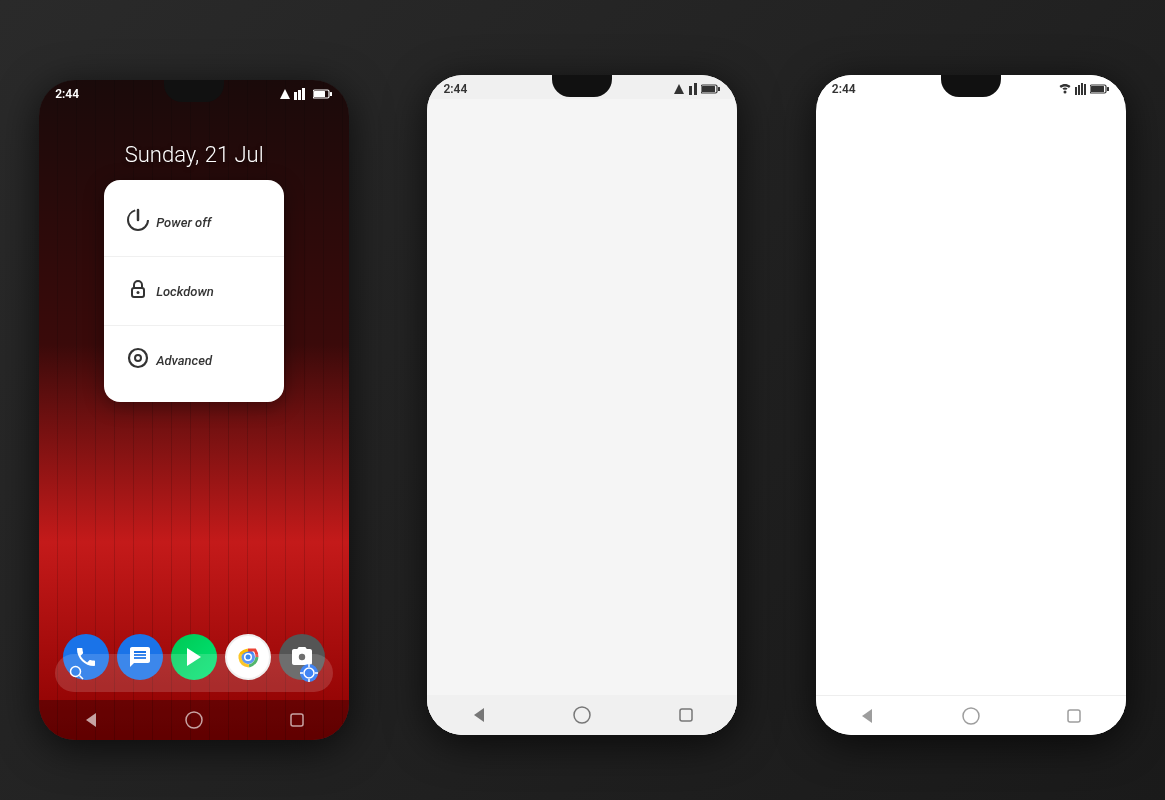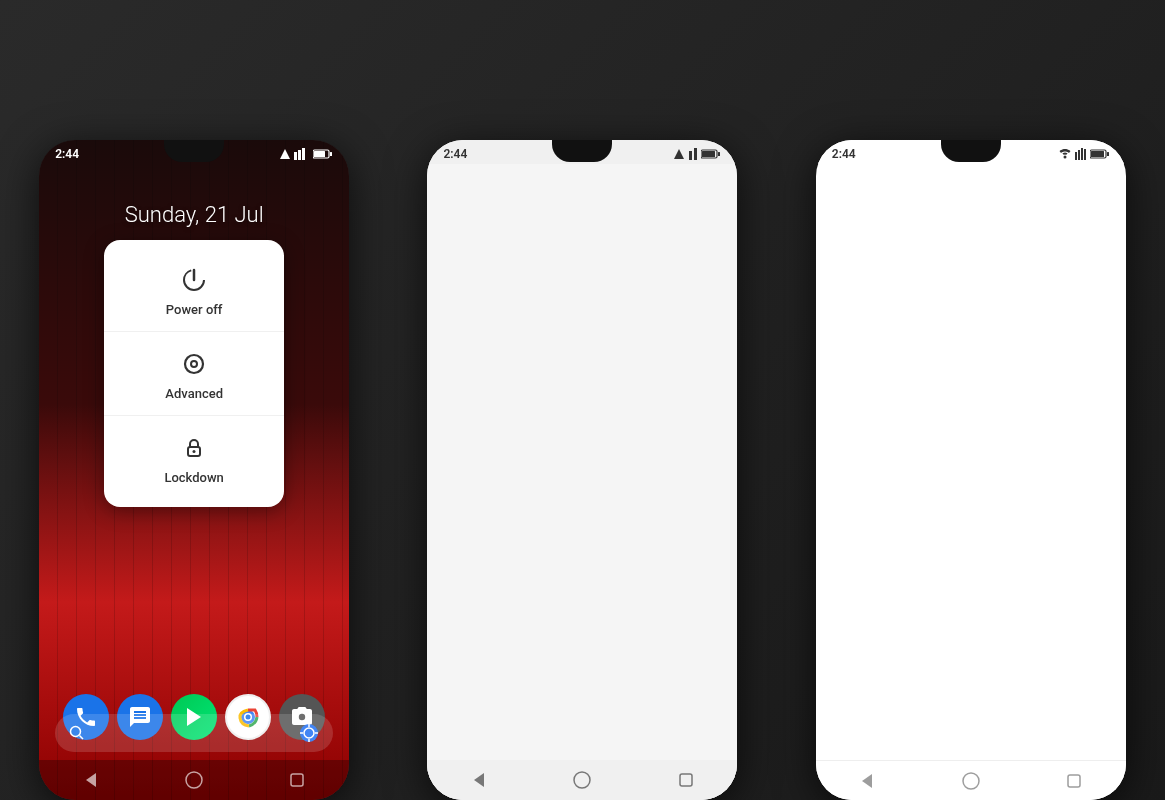--- a/index.html
+++ b/index.html
@@ -12,21 +12,21 @@
       justify-content: center;
       font-family: 'Roboto', Arial, sans-serif;
       overflow: hidden;
     }
 
     .scene {
       width: 1165px;
       height: 800px;
       background: linear-gradient(135deg, #2a2a2a 0%, #1a1a1a 100%);
       display: flex;
-      align-items: flex-end;
+      align-items: center;
       justify-content: space-around;
       position: relative;
     }
 
     
     .phone {
       position: relative;
       width: 310px;
       height: 660px;
       background: #111;
@@ -104,25 +104,26 @@
       width: 180px;
       background: #fff;
       border-radius: 16px;
       padding: 8px 0;
       box-shadow: 0 4px 20px rgba(0,0,0,0.4);
       z-index: 10;
     }
 
     .power-menu-item {
       display: flex;
-      flex-direction: column;
+      flex-direction: row;
       align-items: center;
       padding: 14px 16px;
       cursor: pointer;
       border-bottom: 1px solid #f0f0f0;
+      font-style: italic;
     }
     .power-menu-item:last-child { border-bottom: none; }
     .power-menu-item .icon-circle {
       width: 36px;
       height: 36px;
       display: flex;
       align-items: center;
       justify-content: center;
       font-size: 18px;
       margin-bottom: 4px;
@@ -318,35 +319,35 @@
           <svg width="28" height="28" viewBox="0 0 28 28">
             <circle cx="14" cy="14" r="10" fill="none" stroke="#333" stroke-width="2" stroke-dasharray="44 62"></circle>
             <line x1="14" y1="4" x2="14" y2="14" stroke="#333" stroke-width="2.5" stroke-linecap="round"></line>
           </svg>
         </div>
         <span>Power off</span>
       </div>
       <div class="power-menu-item">
         <div class="icon-circle">
           <svg width="28" height="28" viewBox="0 0 28 28">
-            <circle cx="14" cy="14" r="9" fill="none" stroke="#333" stroke-width="2.2"></circle>
-            <circle cx="14" cy="14" r="3" fill="none" stroke="#333" stroke-width="2"></circle>
-          </svg>
-        </div>
-        <span>Advanced</span>
-      </div>
-      <div class="power-menu-item">
-        <div class="icon-circle">
-          <svg width="28" height="28" viewBox="0 0 28 28">
             <rect x="8" y="13" width="12" height="9" rx="2" fill="none" stroke="#333" stroke-width="2"></rect>
             <path d="M10 13 V10 A4 4 0 0 1 18 10 V13" fill="none" stroke="#333" stroke-width="2"></path>
             <circle cx="14" cy="17.5" r="1.5" fill="#333"></circle>
           </svg>
         </div>
         <span>Lockdown</span>
+      </div>
+      <div class="power-menu-item">
+        <div class="icon-circle">
+          <svg width="28" height="28" viewBox="0 0 28 28">
+            <circle cx="14" cy="14" r="9" fill="none" stroke="#333" stroke-width="2.2"></circle>
+            <circle cx="14" cy="14" r="3" fill="none" stroke="#333" stroke-width="2"></circle>
+          </svg>
+        </div>
+        <span>Advanced</span>
       </div>
     </div>
 
     <div class="phone1-dock">
       <div class="dock-icon" style="background:#1a73e8;">
         <svg width="24" height="24" viewBox="0 0 24 24">
             <path d="M6.6 10.8c1.4 2.8 3.8 5.1 6.6 6.6l2.2-2.2c.3-.3.7-.4 1-.2 1.1.4 2.3.6 3.6.6.6 0 1 .4 1 1V20c0 .6-.4 1-1 1-9.4 0-17-7.6-17-17 0-.6.4-1 1-1h3.5c.6 0 1 .4 1 1 0 1.3.2 2.5.6 3.6.1.3 0 .7-.2 1l-2.3 2.2z" fill="white"></path>
           </svg>
       </div>
       <div class="dock-icon" style="background:#1a73e8;">

